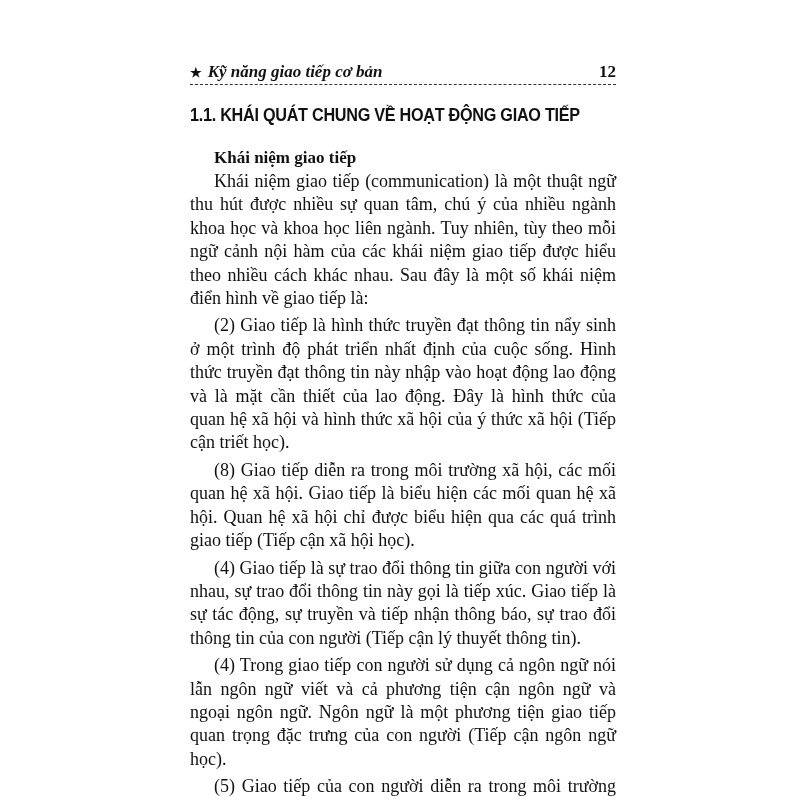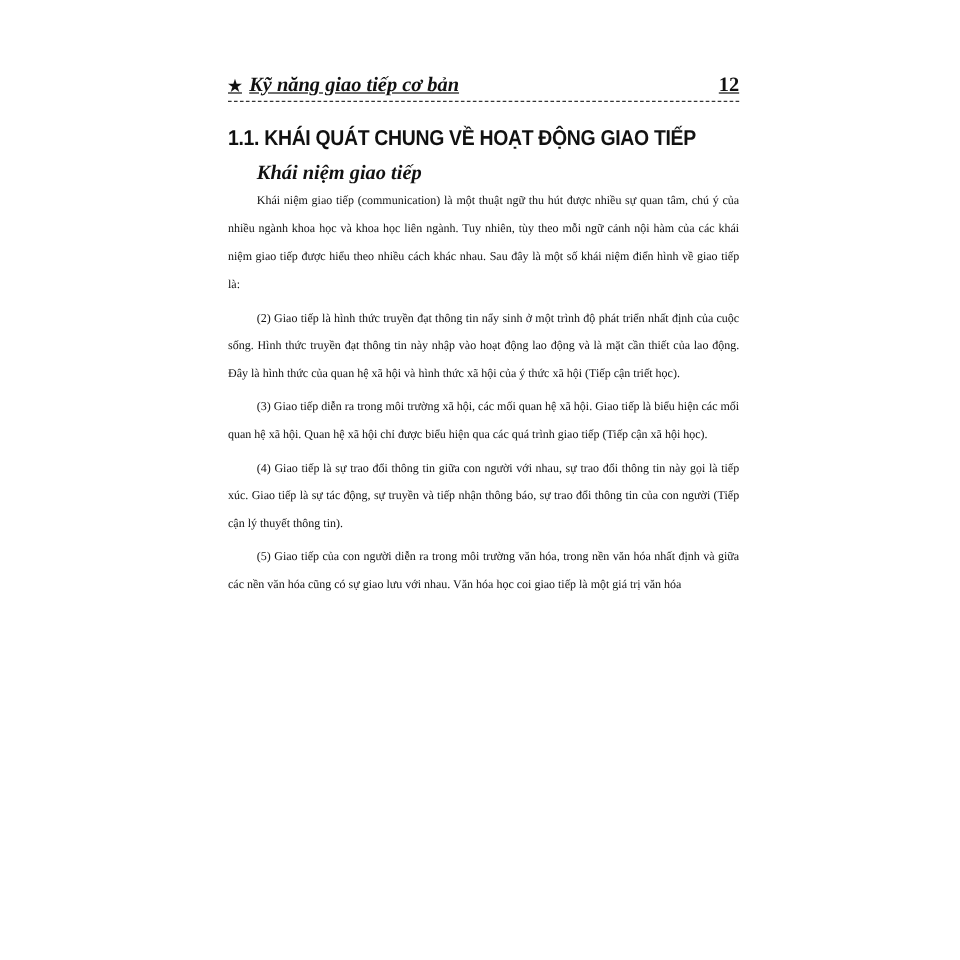--- a/index.html
+++ b/index.html
@@ -1,38 +1,39 @@
 <!DOCTYPE html>
 <html><head>
 <meta charset="utf-8">
 <style>
   html, body { margin:0; padding:0; background:#ffffff; }
   body { width:800px; height:800px; position:relative; overflow:hidden; }
   .page { position:absolute; left:190px; top:60px; width:426px; color:#111; }
-  .running-header { display:flex; justify-content:space-between; align-items:center; height:22px; border-bottom:1.5px dashed #333; padding-bottom:2px;text-decoration:underline; }
+  .running-header { display:flex; justify-content:space-between; align-items:flex-end; height:22px; border-bottom:1.5px dashed #333; padding-bottom:2px; }
   .rh-title { font-family:"Liberation Serif", serif; font-style:italic; font-weight:bold; font-size:17px; }
   .rh-star { font-size:13px; margin-right:6px; font-style:normal; }
   .rh-num { font-family:"Liberation Serif", serif; font-weight:bold; font-size:17px; }
   .section-heading { font-family:"Liberation Sans", sans-serif; font-weight:bold; font-size:18px; margin-top:20px; letter-spacing:-0.3px; transform:scaleX(0.9); transform-origin:left; white-space:nowrap; }
-  .sub-heading { font-family:"Liberation Serif", serif; font-weight:bold; font-size:17px; margin-top:8px; margin-left:24px;font-style:italic; }
-  .para { font-family:"Liberation Serif", serif; font-size:10px; line-height:23.4px; text-align:justify; text-indent:24px; margin:0; margin-top:4px; }
+  .sub-heading { font-family:"Liberation Serif", serif; font-weight:bold; font-size:17px; margin-top:22px; margin-left:24px; }
+  .para { font-family:"Liberation Serif", serif; font-size:18px; line-height:23.4px; text-align:justify; text-indent:24px; margin:0; margin-top:4px; }
   .para:first-of-type { margin-top:2px; }
 </style>
 </head>
 <body>
 
 <div class="page">
   <div class="running-header">
     <div class="rh-title">
       <span class="rh-star">★</span><span>Kỹ năng giao tiếp cơ bản</span>
     </div>
     <div class="rh-num">12</div>
   </div>
 
   <div class="section-heading">1.1. KHÁI QUÁT CHUNG VỀ HOẠT ĐỘNG GIAO TIẾP</div>
   <div class="sub-heading">Khái niệm giao tiếp</div>
 
   <p class="para">Khái niệm giao tiếp (communication) là một thuật ngữ thu hút được nhiều sự quan tâm, chú ý của nhiều ngành khoa học và khoa học liên ngành. Tuy nhiên, tùy theo mỗi ngữ cảnh nội hàm của các khái niệm giao tiếp được hiểu theo nhiều cách khác nhau. Sau đây là một số khái niệm điển hình về giao tiếp là:</p>
   <p class="para">(2) Giao tiếp là hình thức truyền đạt thông tin nẩy sinh ở một trình độ phát triển nhất định của cuộc sống. Hình thức truyền đạt thông tin này nhập vào hoạt động lao động và là mặt cần thiết của lao động. Đây là hình thức của quan hệ xã hội và hình thức xã hội của ý thức xã hội (Tiếp cận triết học).</p>
-  <p class="para">(3) Giao tiếp diễn ra trong môi trường xã hội, các mối quan hệ xã hội. Giao tiếp là biểu hiện các mối quan hệ xã hội. Quan hệ xã hội chỉ được biểu hiện qua các quá trình giao tiếp (Tiếp cận xã hội học).</p>
+  <p class="para">(8) Giao tiếp diễn ra trong môi trường xã hội, các mối quan hệ xã hội. Giao tiếp là biểu hiện các mối quan hệ xã hội. Quan hệ xã hội chỉ được biểu hiện qua các quá trình giao tiếp (Tiếp cận xã hội học).</p>
   <p class="para">(4) Giao tiếp là sự trao đổi thông tin giữa con người với nhau, sự trao đổi thông tin này gọi là tiếp xúc. Giao tiếp là sự tác động, sự truyền và tiếp nhận thông báo, sự trao đổi thông tin của con người (Tiếp cận lý thuyết thông tin).</p>
+  <p class="para">(4) Trong giao tiếp con người sử dụng cả ngôn ngữ nói lẫn ngôn ngữ viết và cả phương tiện cận ngôn ngữ và ngoại ngôn ngữ. Ngôn ngữ là một phương tiện giao tiếp quan trọng đặc trưng của con người (Tiếp cận ngôn ngữ học).</p>
   <p class="para">(5) Giao tiếp của con người diễn ra trong môi trường văn hóa, trong nền văn hóa nhất định và giữa các nền văn hóa cũng có sự giao lưu với nhau. Văn hóa học coi giao tiếp là một giá trị văn hóa</p>
 </div>
 
 </body></html>

